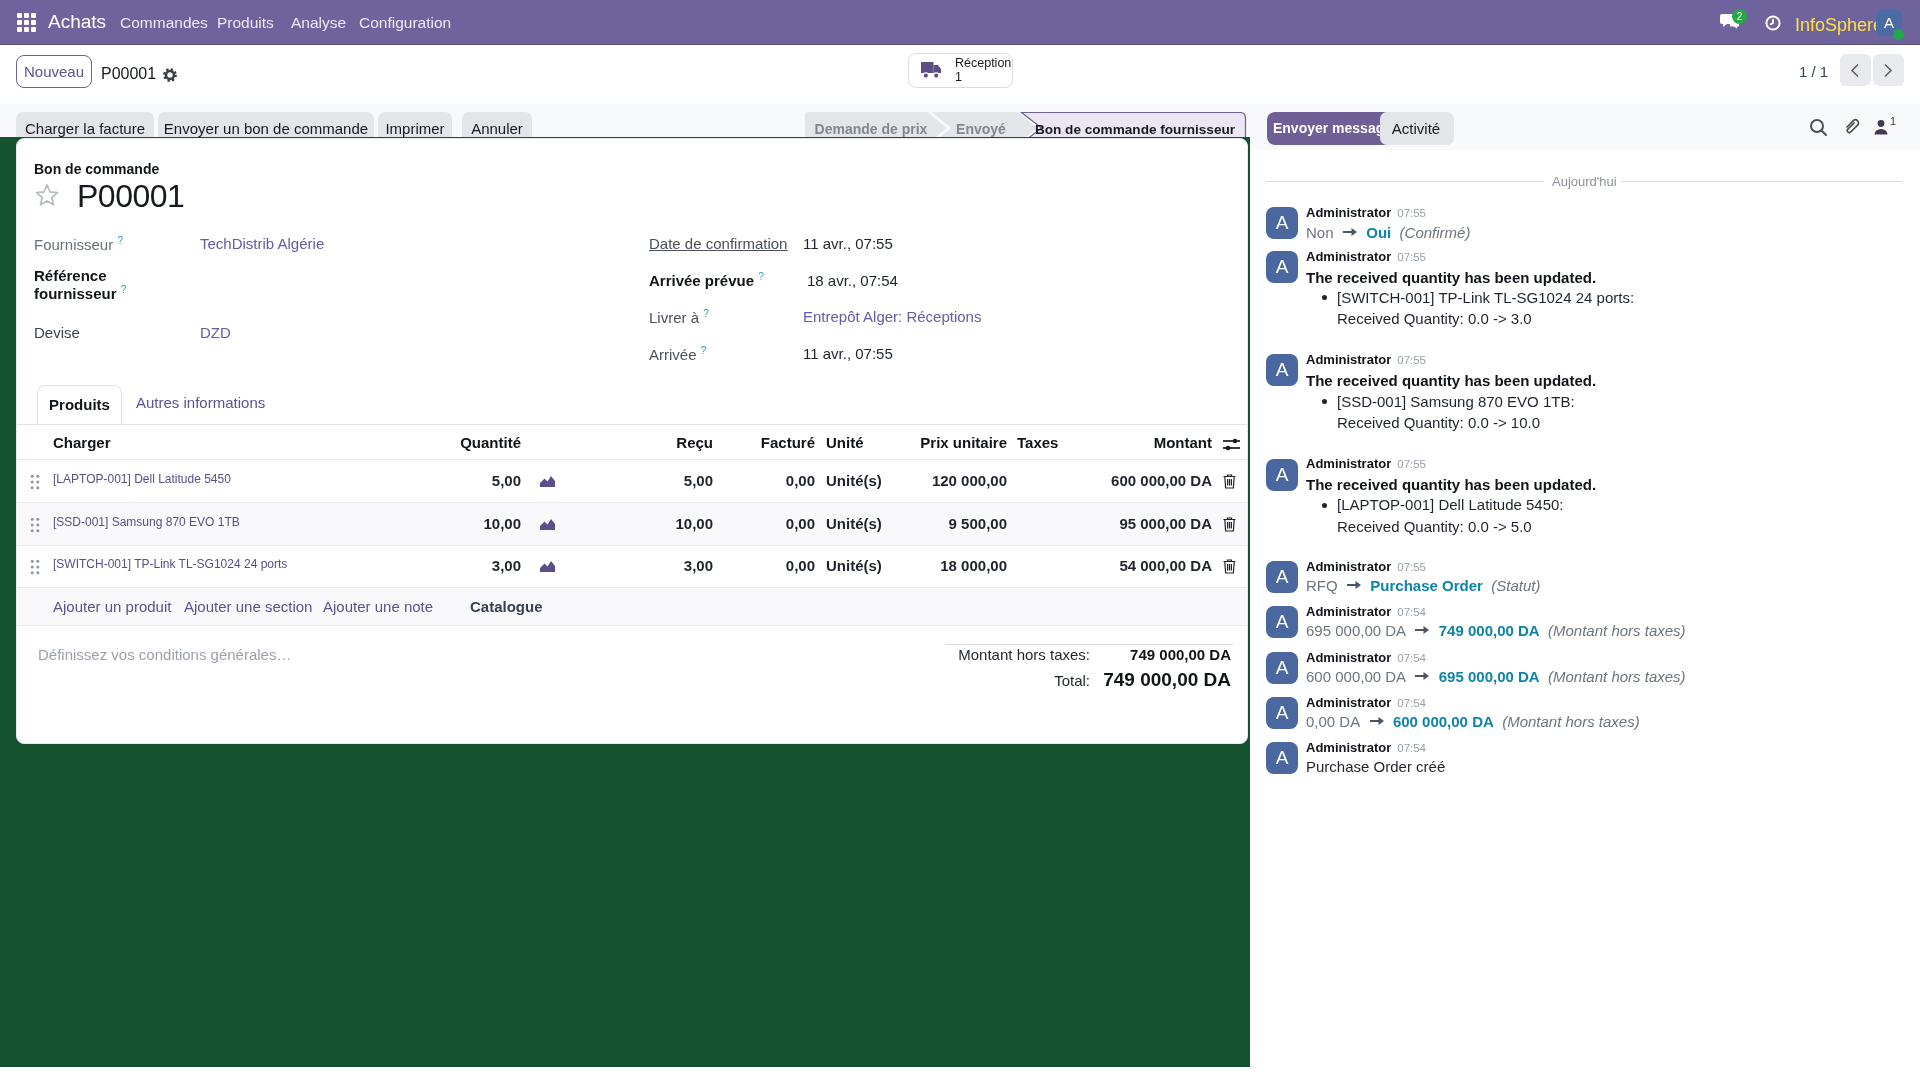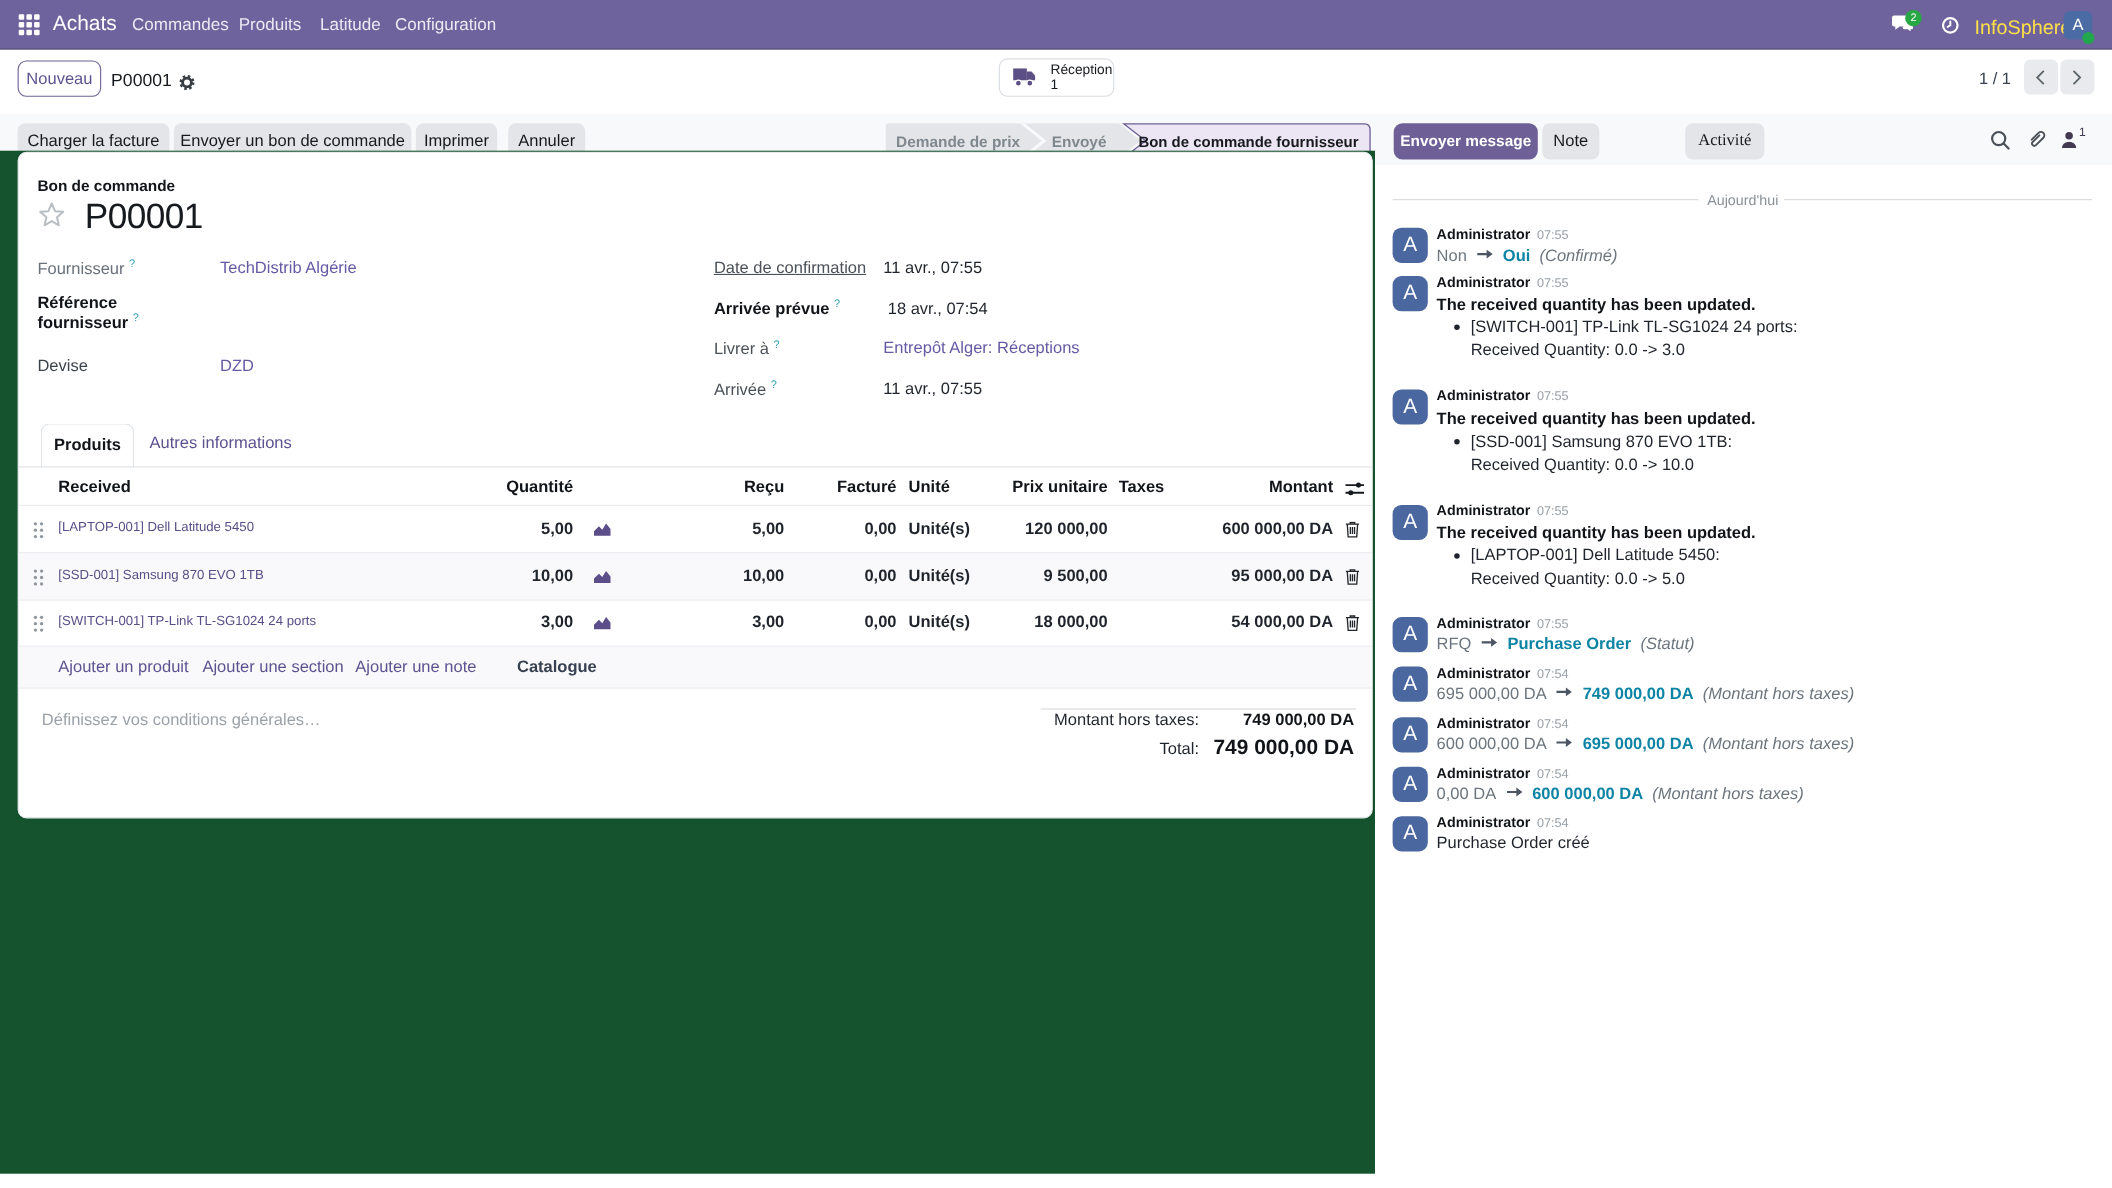--- a/index.html
+++ b/index.html
@@ -75,21 +75,21 @@
         <i></i>
         <i></i>
         <i></i>
         <i></i>
         <i></i>
         <i></i>
       </div>
   <div class="abs brand">Achats</div>
   <div class="abs menu" style="left:120px;">Commandes</div>
   <div class="abs menu" style="left:217px;">Produits</div>
-  <div class="abs menu" style="left:291px;">Latitude</div>
+  <div class="abs menu" style="left:291px;">Analyse</div>
   <div class="abs menu" style="left:359px;">Configuration</div>
 
   <div class="abs" style="left:1720px;top:13px;">
     <svg width="20" height="18" viewBox="0 0 20 18">
       <path d="M2 1 h11 a2 2 0 0 1 2 2 v6 a2 2 0 0 1 -2 2 h-6 l-4 3 v-3 h-1 a2 2 0 0 1 -2 -2 v-6 a2 2 0 0 1 2 -2 z" fill="#fff"></path>
       <path d="M16 6 h2 a1.6 1.6 0 0 1 1.6 1.6 v4.8 a1.6 1.6 0 0 1 -1.6 1.6 h-0.6 v2.6 l-3.4 -2.6 h-3 a1.6 1.6 0 0 1 -1.6 -1.6 v-0.4" fill="#fff" stroke="#6d6198" stroke-width="1"></path>
     </svg>
     <div class="abs badge2">2</div>
   </div>
 
@@ -143,21 +143,21 @@
     <path d="M3 0 H212 L232 16 L212 32 H3 Q0 32 0 29 V3 Q0 0 3 0 Z" fill="#e3e5e9"></path>
     <path d="M122 0 L126.5 0 L146.5 16 L126.5 32 L122 32 L142 16 Z" fill="#f8f9fa"></path>
     <path d="M216.5 0.5 L236.5 16 L216.5 31.5 L435 31.5 Q440.5 31.5 440.5 26 L440.5 6 Q440.5 0.5 435 0.5 Z" fill="#ece6f4" stroke="#6e6096" stroke-width="1.2"></path>
     <text x="66" y="21.5" text-anchor="middle" font-size="14" font-weight="600" fill="#80888f">Demande de prix</text>
     <text x="176" y="21.5" text-anchor="middle" font-size="14" font-weight="600" fill="#80888f">Envoyé</text>
     <text x="330" y="21.5" text-anchor="middle" font-size="13.6" font-weight="bold" fill="#16191d">Bon de commande fournisseur</text>
   </svg>
 
   <div class="abs pbtn" style="left:1267px;width:131px;">Envoyer message</div>
   <div class="abs gbtn" style="left:1402px;width:52px;">Note</div>
-  <div class="abs gbtn" style="left:1532px;width:72px;font-family:Liberation Serif, serif;">Activité</div>
+  <div class="abs gbtn" style="left:1380px;width:72px;">Activité</div>
 
   <svg class="abs" style="left:1809px;top:14px;" width="19" height="19" viewBox="0 0 19 19">
     <circle cx="8" cy="8" r="6" fill="none" stroke="#495057" stroke-width="2"></circle>
         <path d="M12.5 12.5 L17 17" stroke="#495057" stroke-width="2" stroke-linecap="round"></path>
   </svg>
   <svg class="abs" style="left:1843px;top:14px;" width="17" height="18" viewBox="0 0 17 18">
     <path d="M4 9 L10.2 2.8 a3.1 3.1 0 0 1 4.4 4.4 L7.8 14 a2 2 0 0 1 -2.9 -2.9 L11 5" fill="none" stroke="#495057" stroke-width="1.7" stroke-linecap="round"></path>
   </svg>
   <svg class="abs" style="left:1873px;top:15px;" width="16" height="16" viewBox="0 0 16 16">
     <circle cx="8" cy="4.5" r="3.4" fill="#433a52"></circle>
@@ -187,21 +187,21 @@
   <div class="abs val" style="left:790px;top:133px;">18 avr., 07:54</div>
   <div class="abs lab" style="left:632px;top:169px;color:#4a5158;">Livrer à <span class="q">?</span></div>
   <div class="abs vlink" style="left:786px;top:169px;">Entrepôt Alger: Réceptions</div>
   <div class="abs lab" style="left:632px;top:206px;color:#4a5158;">Arrivée <span class="q">?</span></div>
   <div class="abs val" style="left:786px;top:206px;">11 avr., 07:55</div>
 
   <div class="abs tab-active">Produits</div>
   <div class="abs tab2">Autres informations</div>
   <div class="abs tabline"></div>
 
-  <div class="abs th" style="left:36px;">Received</div>
+  <div class="abs th" style="left:36px;">Charger</div>
   <div class="abs th" style="left:304px;width:200px;text-align:right;">Quantité</div>
   <div class="abs th" style="left:496px;width:200px;text-align:right;">Reçu</div>
   <div class="abs th" style="left:598px;width:200px;text-align:right;">Facturé</div>
   <div class="abs th" style="left:809px;">Unité</div>
   <div class="abs th" style="left:790px;width:200px;text-align:right;">Prix unitaire</div>
   <div class="abs th" style="left:1000px;">Taxes</div>
   <div class="abs th" style="left:995px;width:200px;text-align:right;">Montant</div>
   <svg class="abs" style="left:1206px;top:299px;" width="17" height="13" viewBox="0 0 17 13">
     <line x1="0" y1="3" x2="17" y2="3" stroke="#16191d" stroke-width="1.7"></line>
           <circle cx="12" cy="3" r="2.3" fill="#16191d"></circle>

